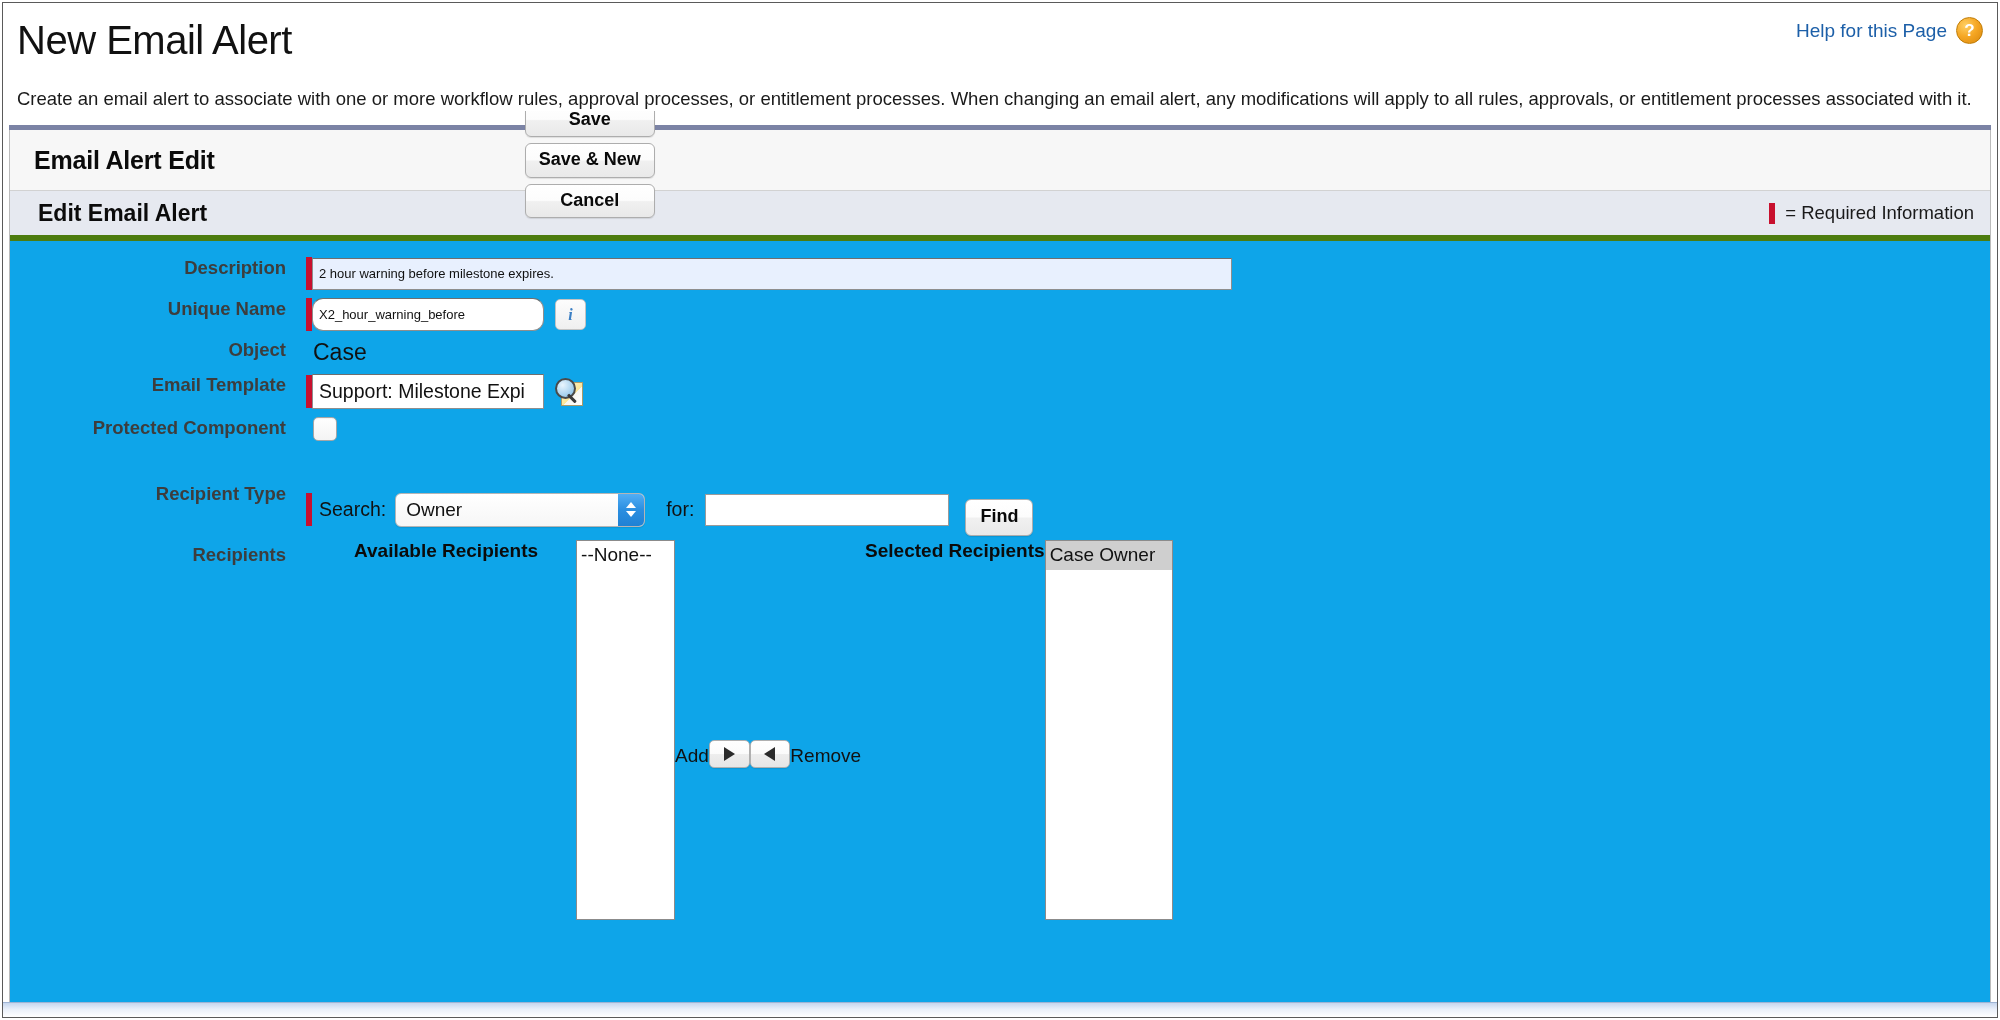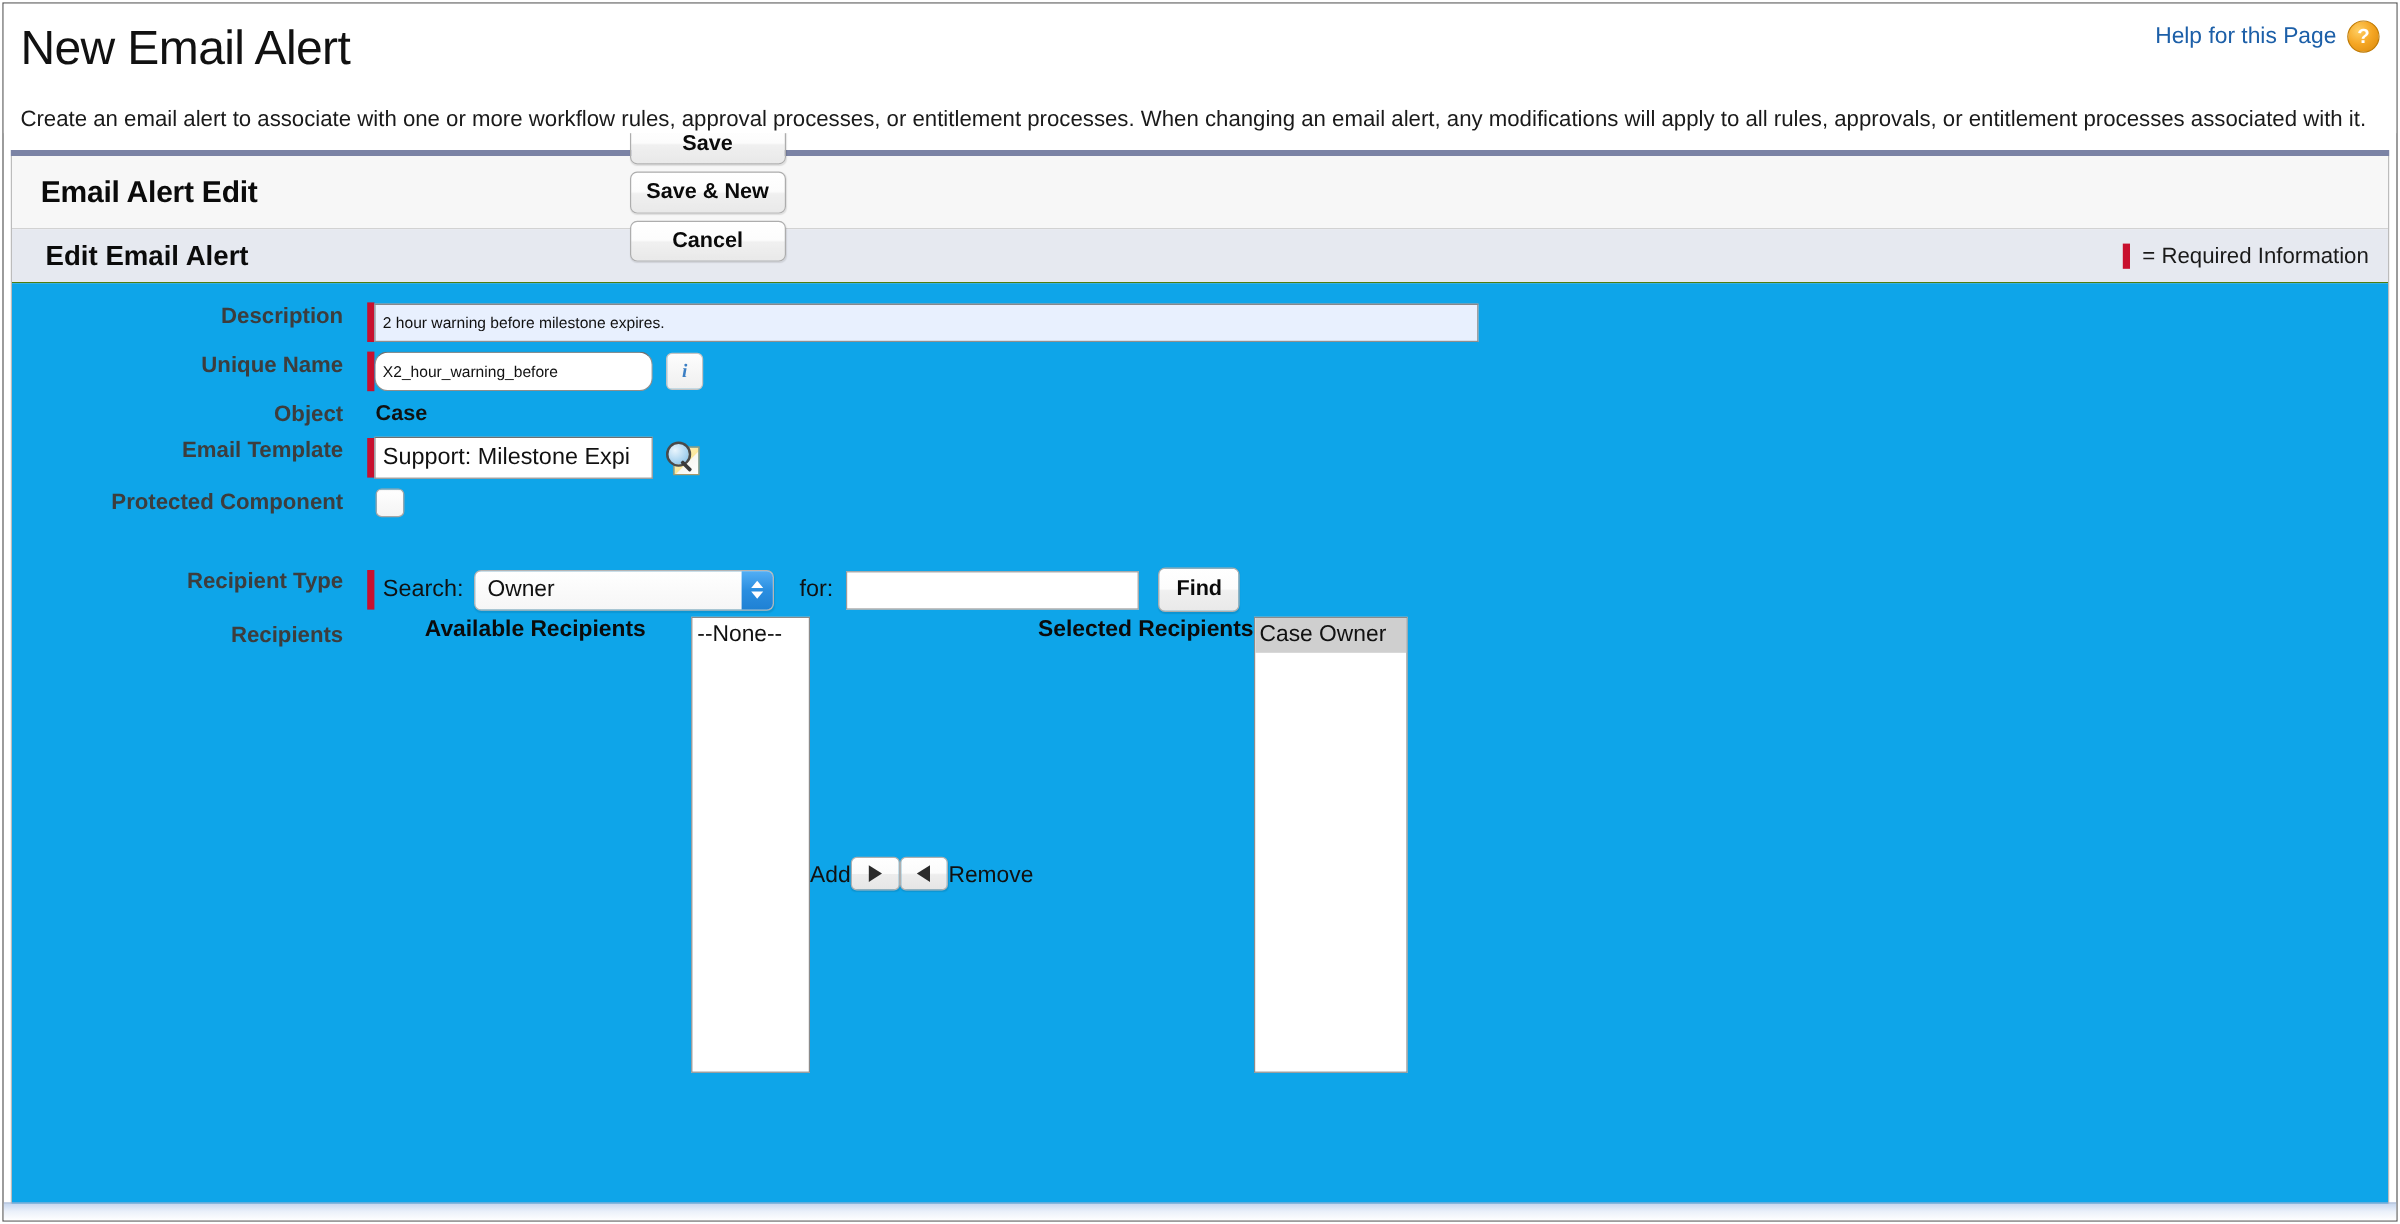--- a/index.html
+++ b/index.html
@@ -127,21 +127,21 @@
     line-height: 1.2;
   }
 
   
   .section-bar {
     background: #e6e9f0;
     height: 44px;
     display: flex;
     align-items: center;
     padding: 0 16px 0 28px;
-    border-bottom: 1px solid #4d7c0f;
+    border-bottom: 6px solid #4d7c0f;
   }
   .section-title {
     font-size: 23px;
     font-weight: bold;
     color: #0b0b0b;
   }
   .required-legend {
     margin-left: auto;
     display: flex;
     align-items: center;
@@ -220,24 +220,23 @@
     height: 35px;
     font-size: 19.5px;
   }
   .txt.for-field {
     width: 244px;
     height: 32px;
     border: 1px solid #9a9a9a;
   }
 
   .static-val {
-    font-size: 18px;
+    font-size: 23px;
     color: #111111;
     padding-left: 7px;
-    font-weight: bold;
   }
 
   
   .info-icon {
     width: 29px; height: 29px;
     margin-left: 11px;
     border: 1px solid #c3c3c3;
     border-radius: 5px;
     background: linear-gradient(to bottom, #fdfdfd, #efefef);
     display: inline-flex;
@@ -340,21 +339,21 @@
     flex: 0 0 auto;
   }
   .stepper .chev {
     width: 0; height: 0;
     border-left: 5px solid transparent;
     border-right: 5px solid transparent;
   }
   .stepper .chev.up { border-bottom: 6px solid #ffffff; }
   .stepper .chev.down { border-top: 6px solid #ffffff; }
 
-  .btn-find { margin-left: 16px; padding: 6px 14px 7px 14px; }
+  .btn-find { margin-left: 16px; padding: 6px 14px 7px 14px; margin-top: 16px; }
 
   
   .dual-area {
     display: flex;
     margin-left: 340px;
     margin-top: 12px;
   }
   .dual-col { display: flex; flex-direction: row; }
   .dual-col.mid {
     align-items: center;

